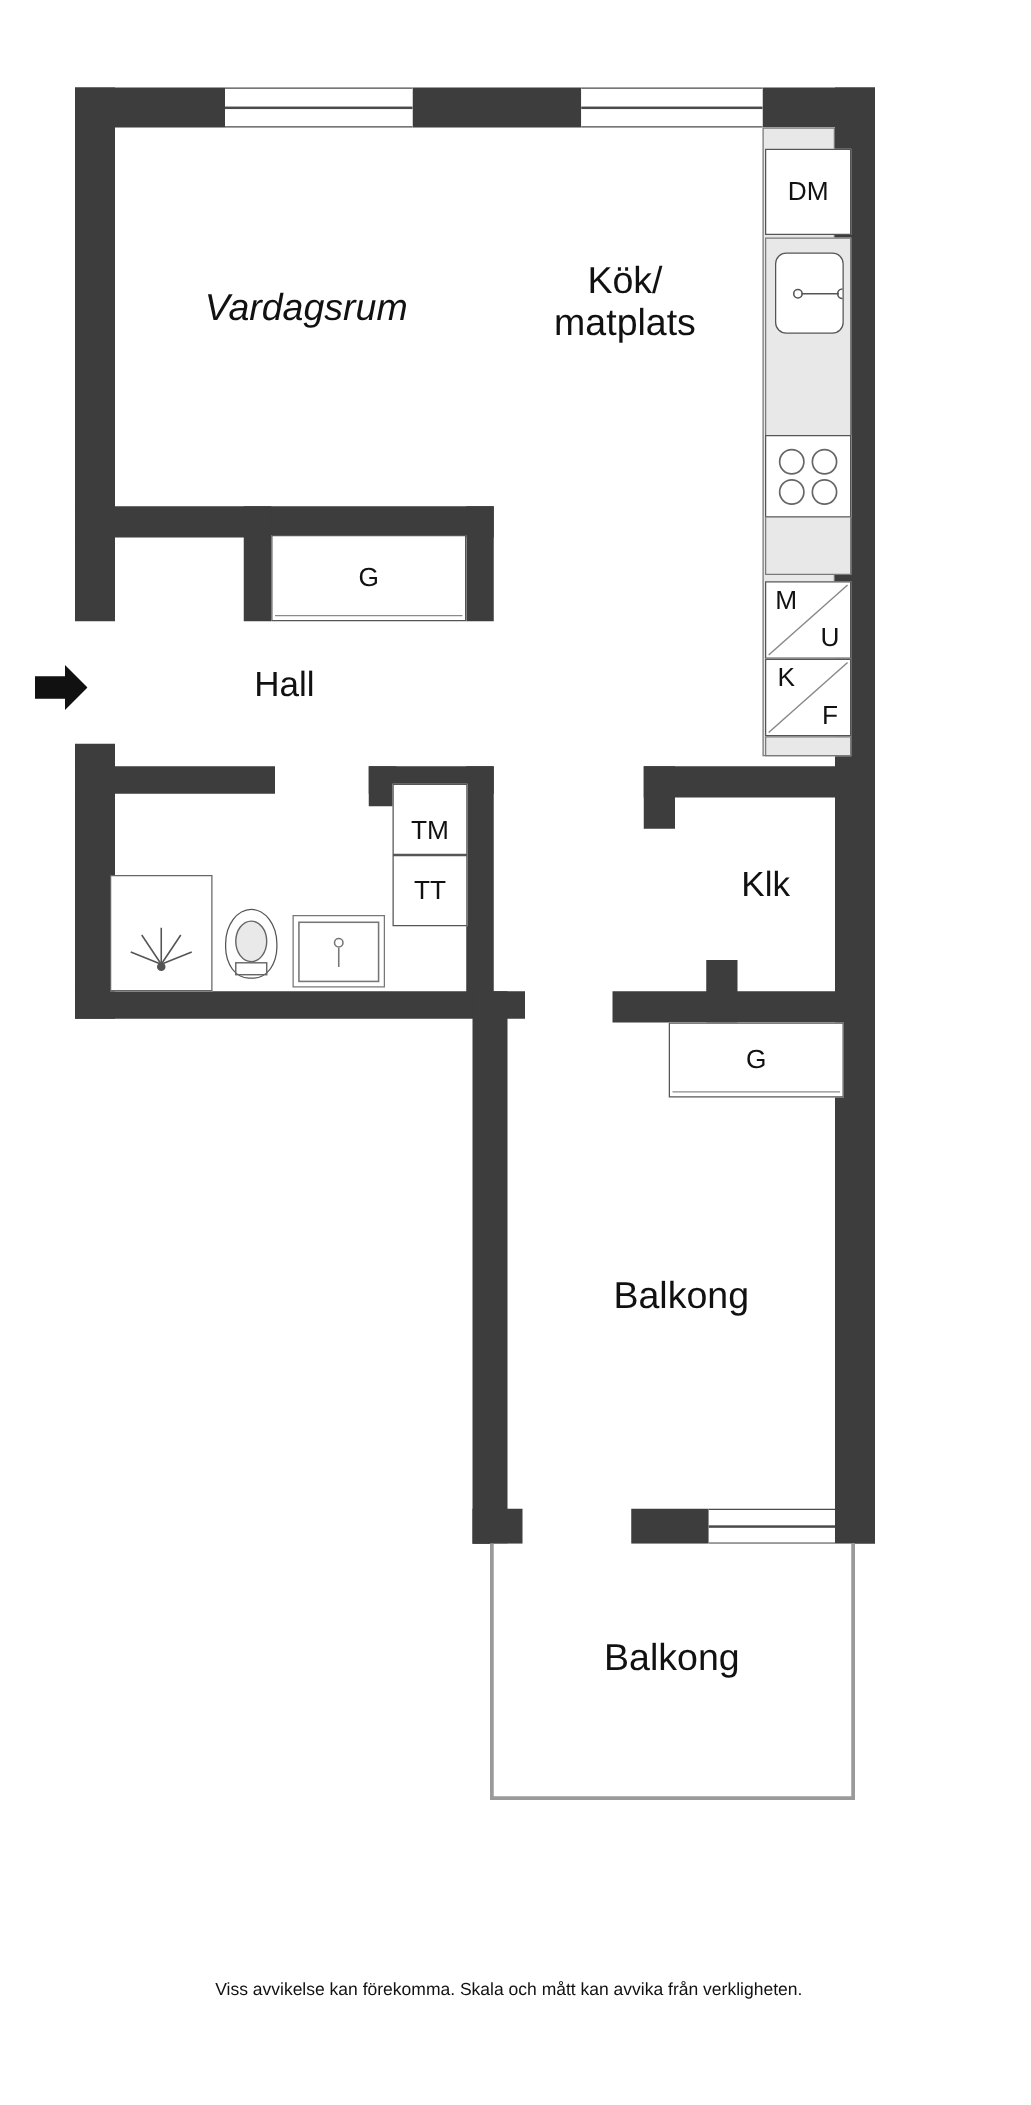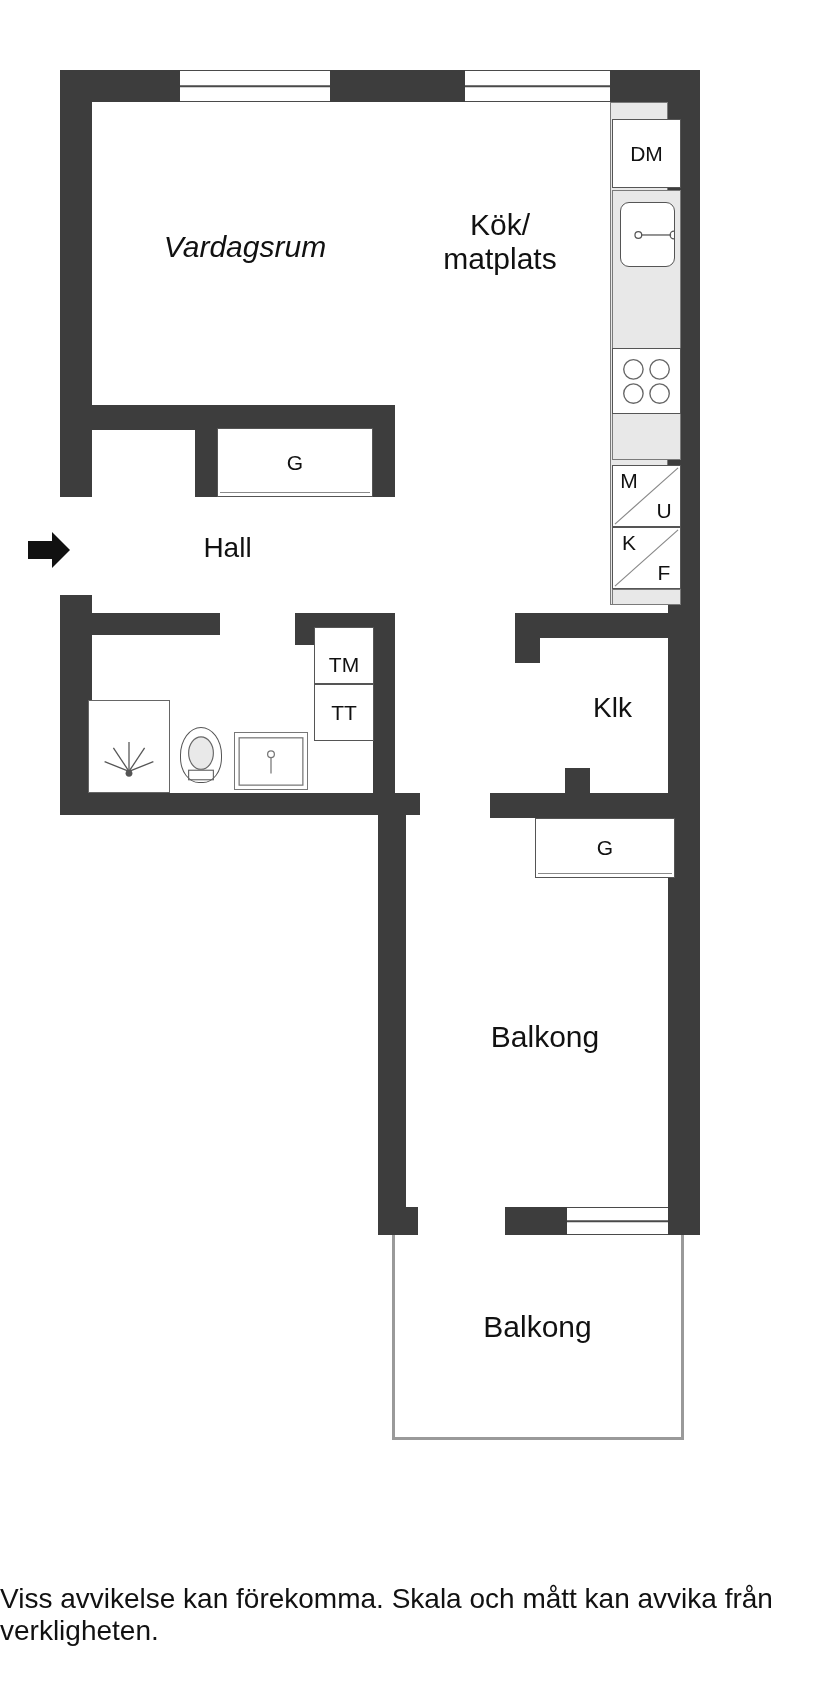--- a/index.html
+++ b/index.html
@@ -19,22 +19,22 @@
   .win{position:absolute;background:#ffffff;border-top:1.5px solid #4a4a4a;border-bottom:1.5px solid #4a4a4a;box-sizing:border-box;}
   .win .mullion{position:absolute;left:0;right:0;top:50%;height:1.5px;background:#4a4a4a;transform:translateY(-50%);}
   .box{position:absolute;background:#ffffff;border:1.4px solid #555;box-sizing:border-box;}
   .boxg{position:absolute;background:#e8e8e8;border:1.4px solid #7a7a7a;box-sizing:border-box;}
   .closet{position:absolute;background:#ffffff;border:1.4px solid #555;box-sizing:border-box;}
   .closet .cline{position:absolute;left:2px;right:2px;bottom:3px;height:1.4px;background:#8a8a8a;}
   .cell-label{position:absolute;display:flex;align-items:center;justify-content:center;font-size:21px;color:#111;}
   .diag{position:absolute;left:0;top:0;width:100%;height:100%;}
   .balcony{position:absolute;border:3px solid #9a9a9a;border-top:none;background:#ffffff;box-sizing:border-box;}
   .caption{
-    position:absolute;left:0;width:814px;
-    font-size:28px;color:#111;
+    position:absolute;left:0;width:814px;text-align:center;
+    font-size:14px;color:#111;
   }
   .arrow{position:absolute;}
   .sinkbox{position:absolute;border:1.4px solid #555;border-radius:9px;background:#fff;box-sizing:border-box;}
   .toilet{position:absolute;border:1.4px solid #555;border-radius:50% 50% 45% 45%;background:#fff;box-sizing:border-box;}
   .basin-outer{position:absolute;border:1.4px solid #777;background:#fff;box-sizing:border-box;}
   .shower-sq{position:absolute;border:1.4px solid #666;background:#fff;box-sizing:border-box;}
 </style>
 </head>
 <body>
 

